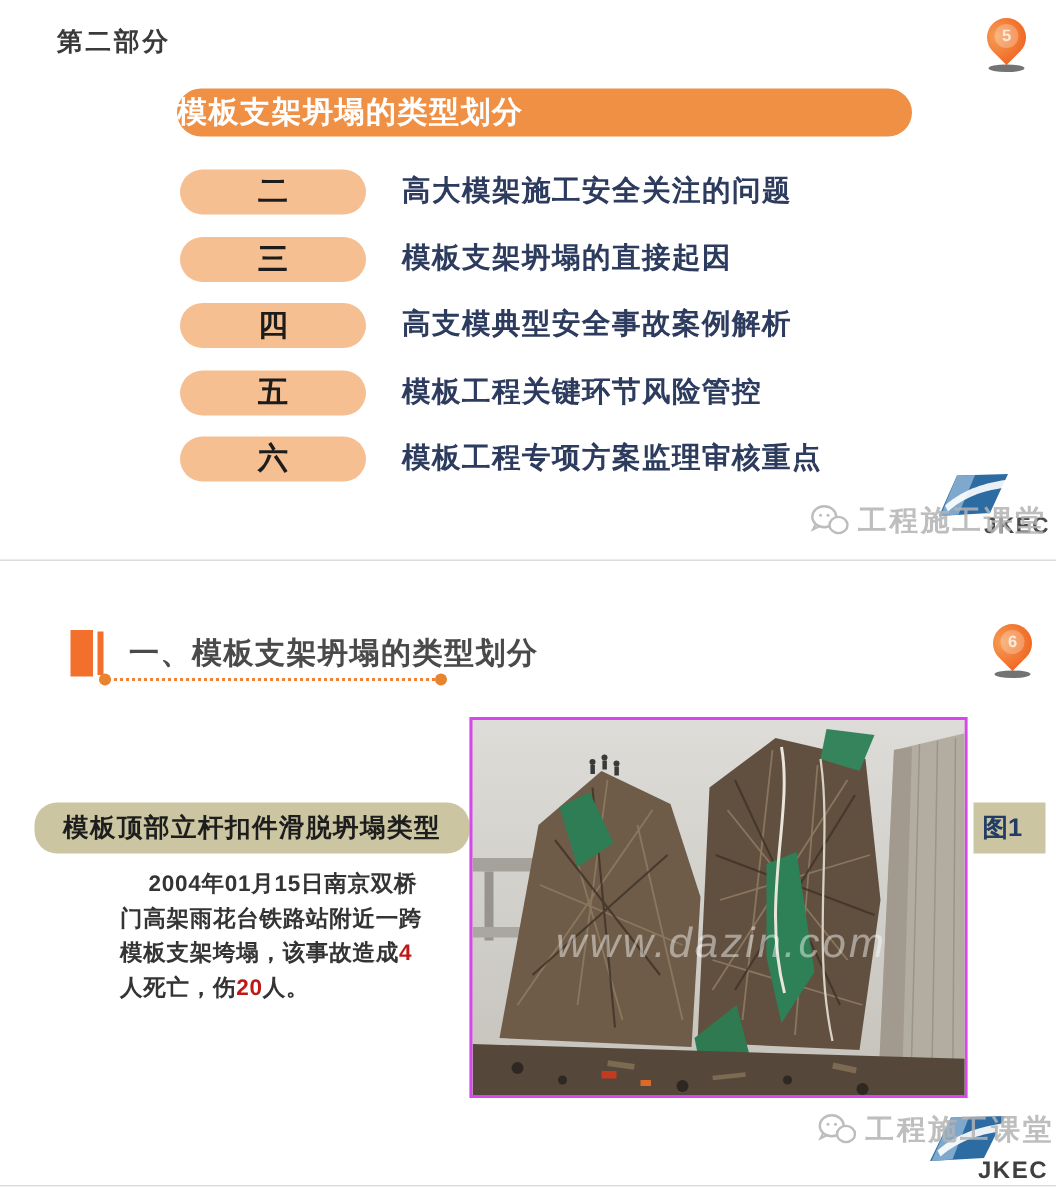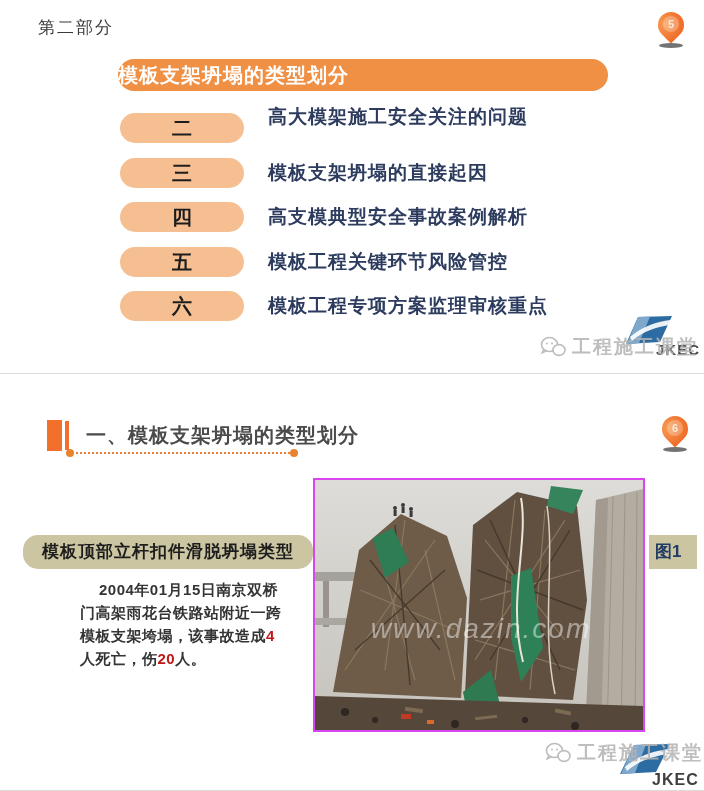--- a/index.html
+++ b/index.html
@@ -3,21 +3,21 @@
 <meta charset="utf-8">
 <style>
   * { margin:0; padding:0; box-sizing:border-box; }
   html,body { width:704px; height:791px; background:#ffffff; overflow:hidden;
     font-family:"Liberation Sans","DejaVu Sans",sans-serif; }
   .abs { position:absolute; }
 
   
   #slide1 { position:absolute; left:0; top:0; width:704px; height:374px; background:#fff;
     border-bottom:1px solid #dcdcdc; }
-  .s1-header { left:38px; top:16px; font-size:17px; font-weight:normal; color:#3a3a3a; letter-spacing:2px; }
+  .s1-header { left:38px; top:16px; font-size:17px; font-weight:bold; color:#3a3a3a; letter-spacing:2px; }
 
   .pin { width:30px; height:46px; }
   .pin-body { position:absolute; left:2px; top:0; width:26px; height:26px;
     background:radial-gradient(circle at 35% 30%, #f69d55, #ef5a17);
     border-radius:50% 50% 50% 0; transform:rotate(-45deg); }
   .pin-num { position:absolute; left:7px; top:4px; width:16px; height:16px; border-radius:50%;
     background:rgba(255,255,255,0.25); color:#fbe9da; font-size:11px; line-height:16px;
     text-align:center; font-weight:bold; }
   .pin-shadow { position:absolute; left:3px; top:31px; width:24px; height:5px; border-radius:50%;
     background:#5a5a5a; opacity:0.85; }
@@ -74,21 +74,21 @@
 
   <div class="abs pin" style="left:656px; top:12px;">
     <div class="pin-body"></div>
     <div class="pin-num">5</div>
     <div class="pin-shadow"></div>
   </div>
 
   <div class="abs pill-main">模板支架坍塌的类型划分</div>
 
   <div class="abs row-pill" style="top:113px;">二</div>
-  <div class="abs row-label" style="top:102px;">高大模架施工安全关注的问题</div>
+  <div class="abs row-label" style="top:113px;">高大模架施工安全关注的问题</div>
 
   <div class="abs row-pill" style="top:158px;">三</div>
   <div class="abs row-label" style="top:158px;">模板支架坍塌的直接起因</div>
 
   <div class="abs row-pill" style="top:202px;">四</div>
   <div class="abs row-label" style="top:202px;">高支模典型安全事故案例解析</div>
 
   <div class="abs row-pill" style="top:247px;">五</div>
   <div class="abs row-label" style="top:247px;">模板工程关键环节风险管控</div>
 

